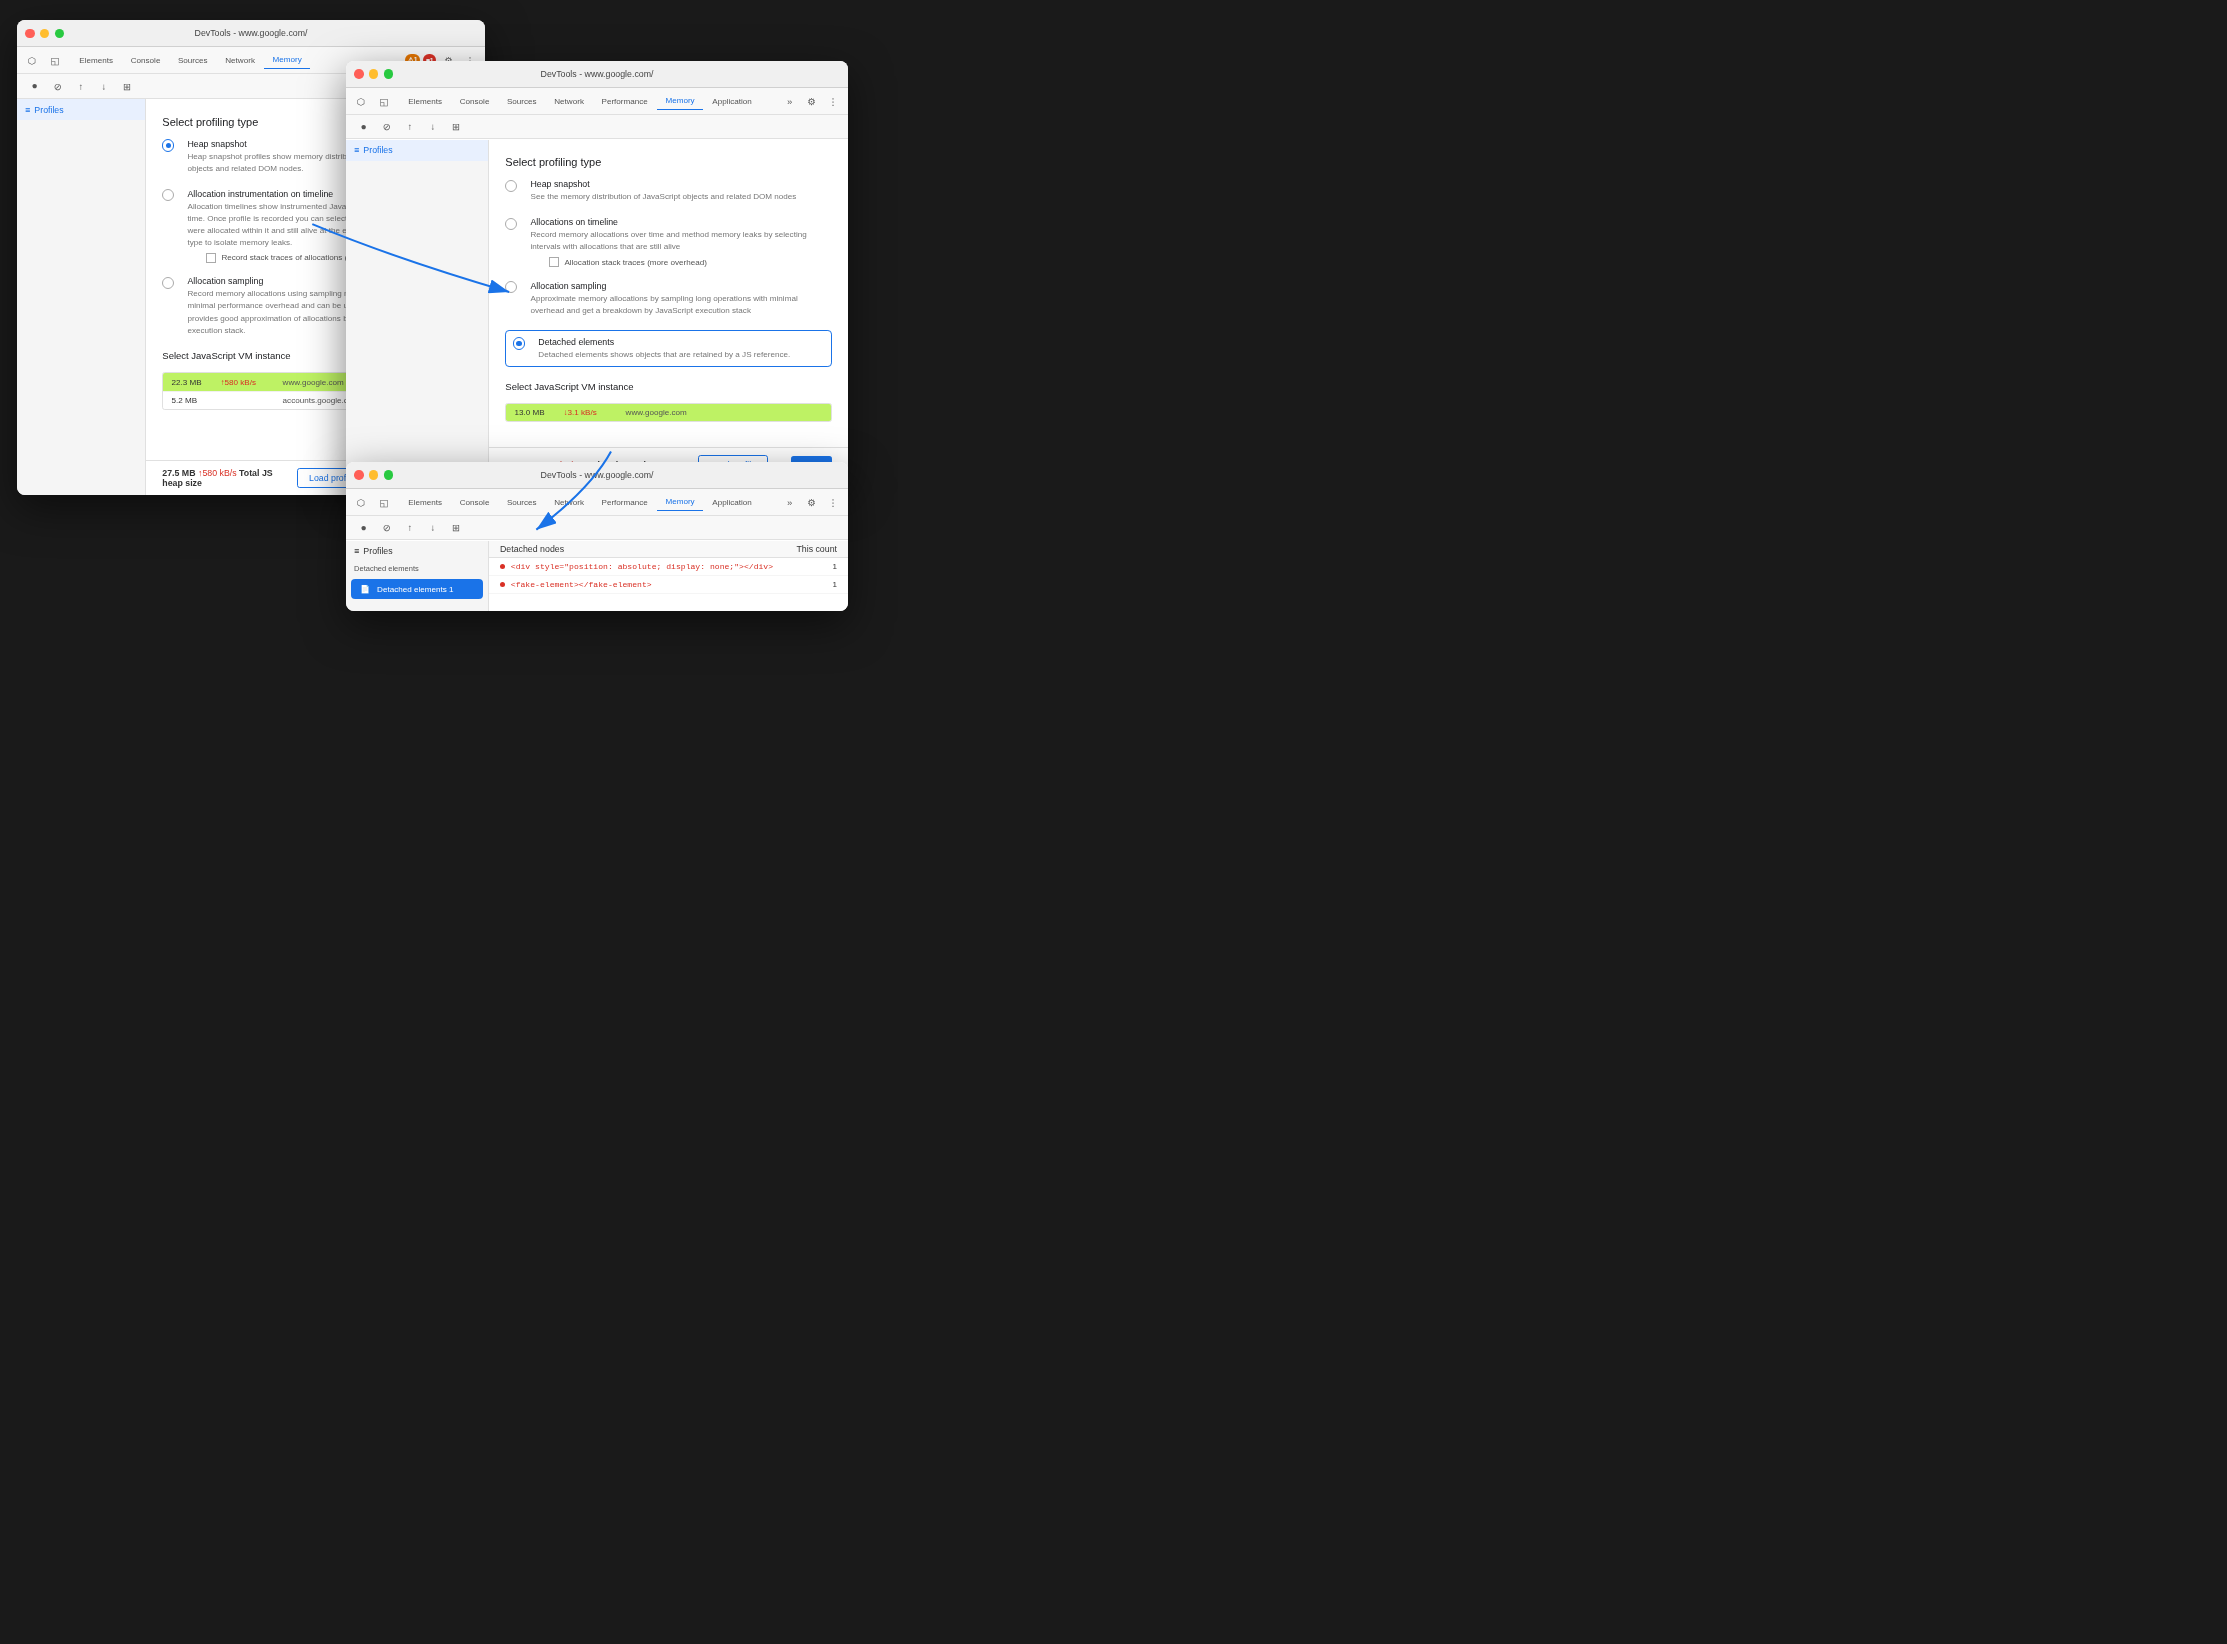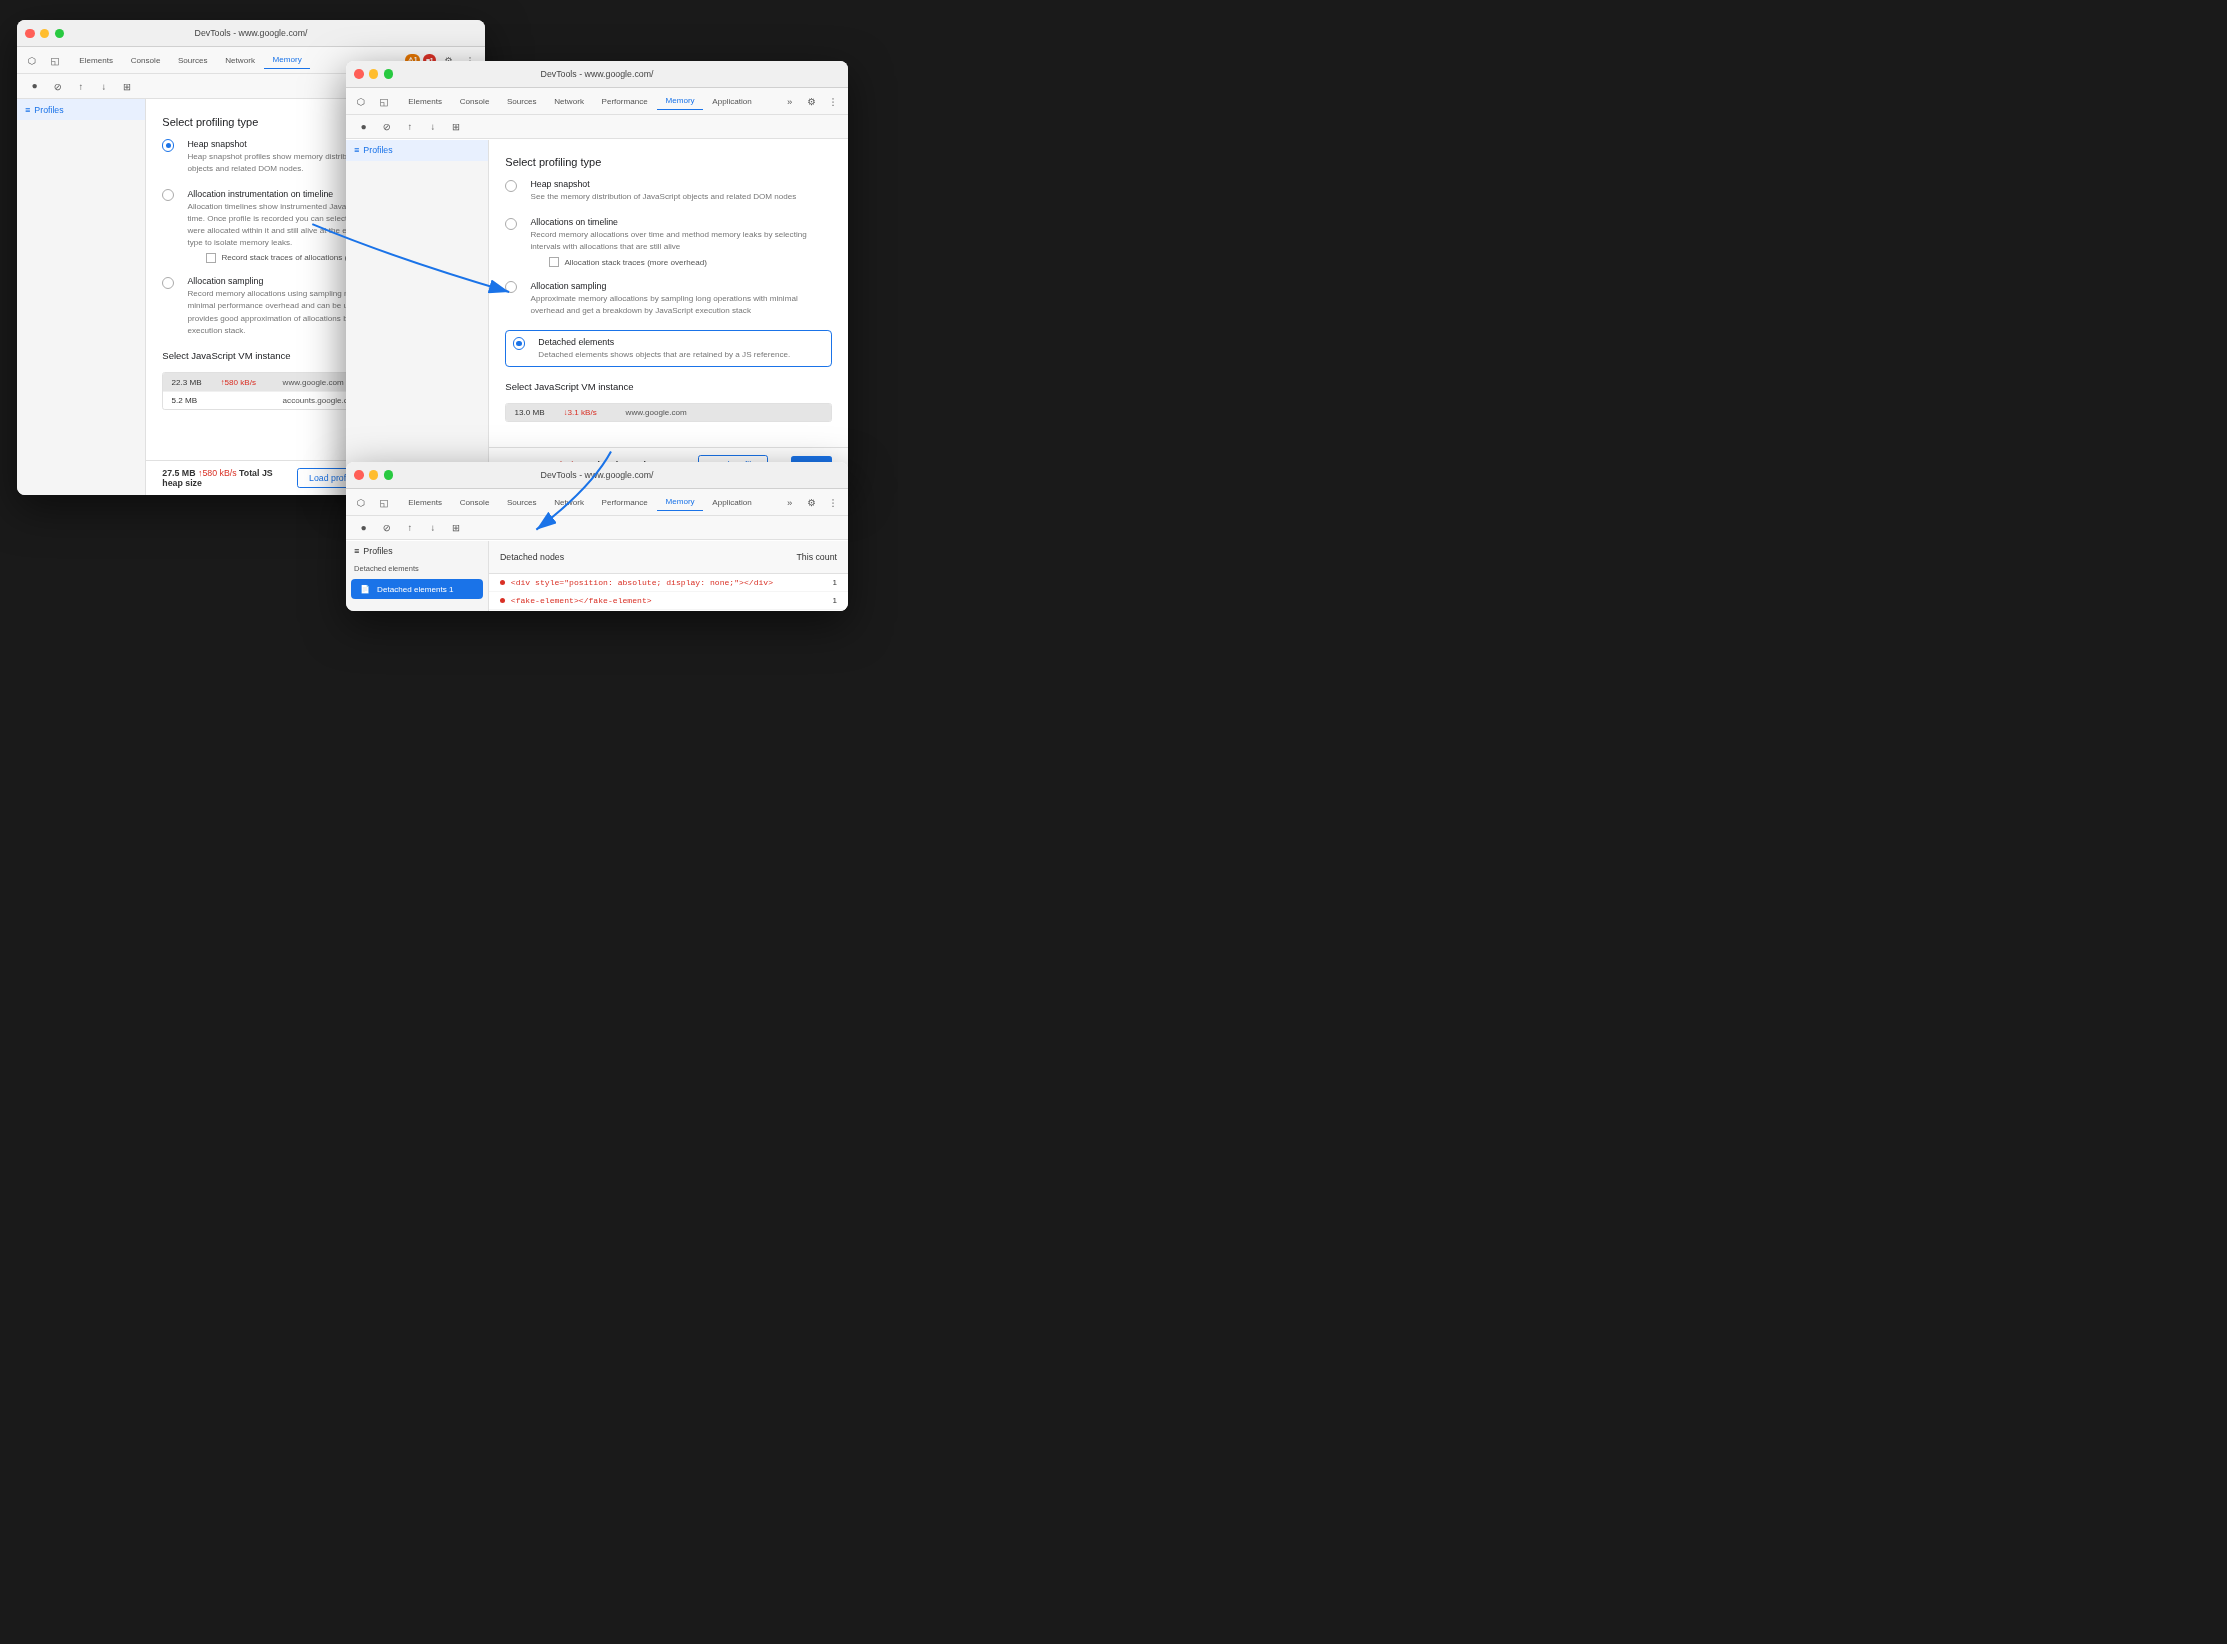--- a/index.html
+++ b/index.html
@@ -222,21 +222,21 @@
     .vm-row {
       display: flex;
       align-items: center;
       padding: 4.1px 8.1px;
       font-size: 8.1px;
       color: #333;
       gap: 8.1px;
       border-bottom: 0.7px solid #f0f0f0;
     }
     .vm-row:last-child { border-bottom: none; }
-    .vm-row.selected { background: #e5e5e5; }
+    .vm-row.selected { background: #bef264; }
     .vm-size { color: #333; min-width: 41px; }
     .vm-rate { color: #d93025; min-width: 54px; }
     .vm-url { color: #555; flex: 1; }
 
     .footer-bar {
       position: absolute;
       bottom: 0;
       left: 129px;
       right: 0;
       height: 35px;
@@ -314,21 +314,21 @@
     .footer-bar-sm {
       left: 143px;
     }
 
     
     .code-red { color: #d93025; font-family: 'Courier New', monospace; font-size: 8.1px; }
 
     .detached-nodes-header {
       display: flex;
       align-items: center;
-      padding: 11px 11px;
+      padding: 3px 11px;
       border-bottom: 0.7px solid #e0e0e0;
       font-size: 8.8px;
       font-weight: 500;
       background: #f8f8f8;
     }
     .dn-title { flex: 1; color: #333; }
     .dn-count { color: #333; }
 
     .dn-row {
       display: flex;

